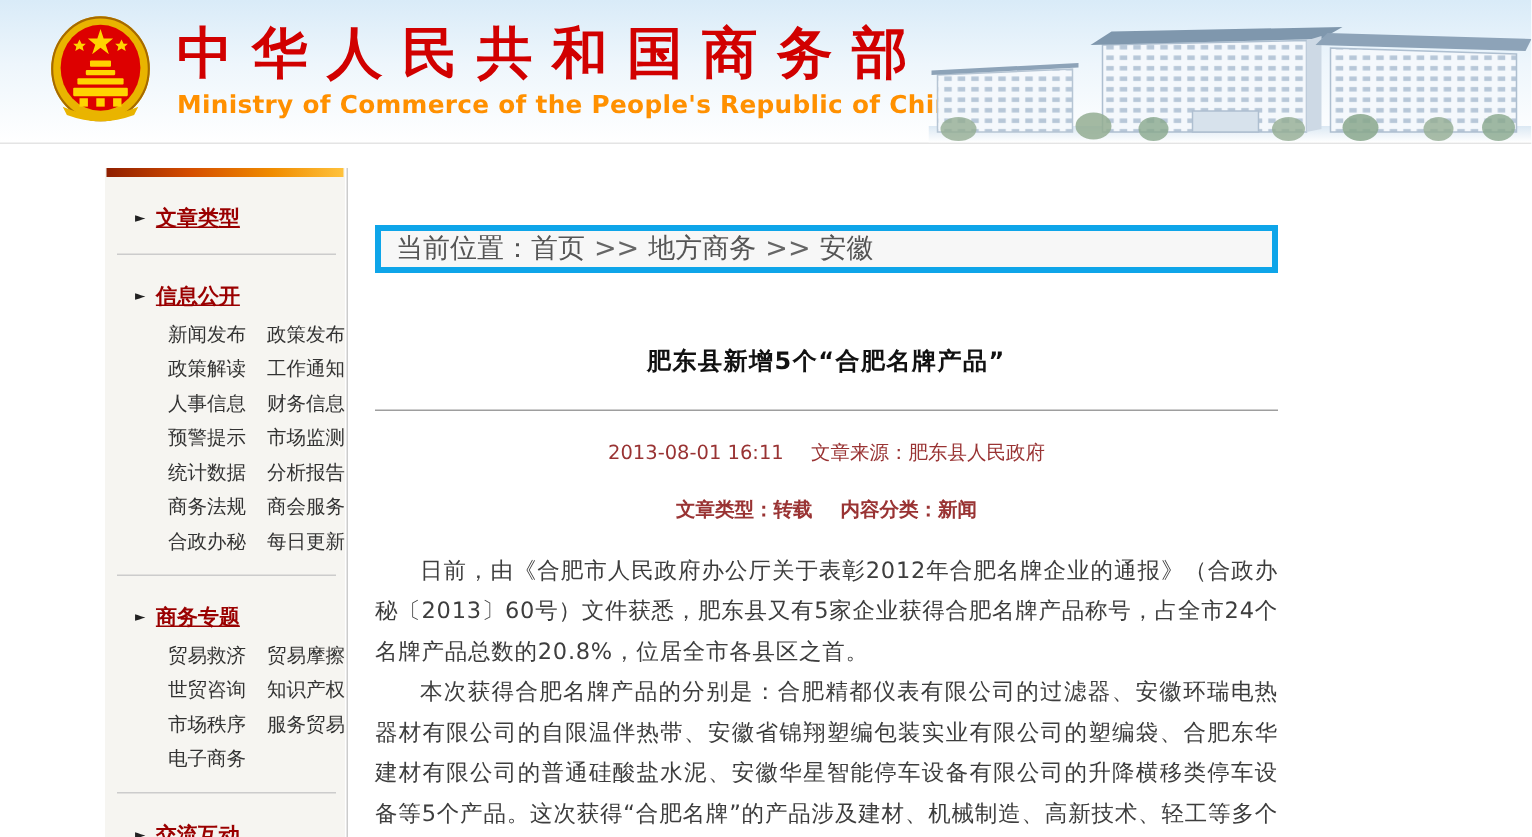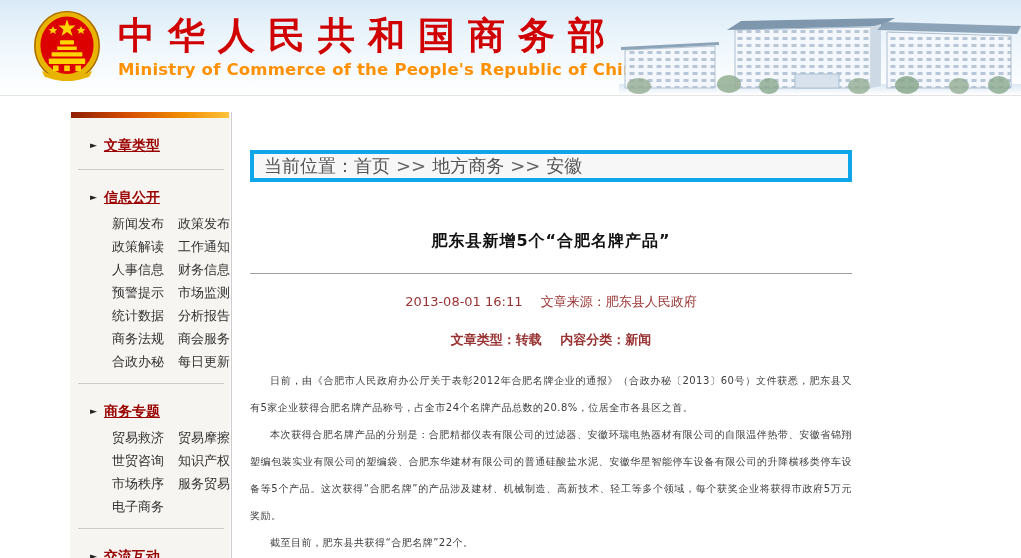--- a/index.html
+++ b/index.html
@@ -61,21 +61,21 @@
   }
   .art-hr{border:none;border-top:1px solid #9e9e9e;margin:21px 0 0 0;}
   .meta{
     text-align:center;font-size:13px;color:#993333;white-space:nowrap;
   }
   .meta-1{margin-top:19px;}
   .meta-2{margin-top:20px;font-weight:bold;}
   .meta span{margin:0 7px;}
   .art-body{margin-top:18px;}
   .art-body p{
-    margin:0;font-size:10px;color:#3d3d3d;line-height:27px;
+    margin:0;font-size:15px;color:#3d3d3d;line-height:27px;
     text-indent:2em;text-align:justify;letter-spacing:0.5px;
   }
 </style>
 </head>
 <body>
 
 <div class="header">
 
   <svg class="emblem" viewBox="0 0 100 110">
     <ellipse cx="50" cy="52" rx="47" ry="50" fill="#e9b400"></ellipse>

